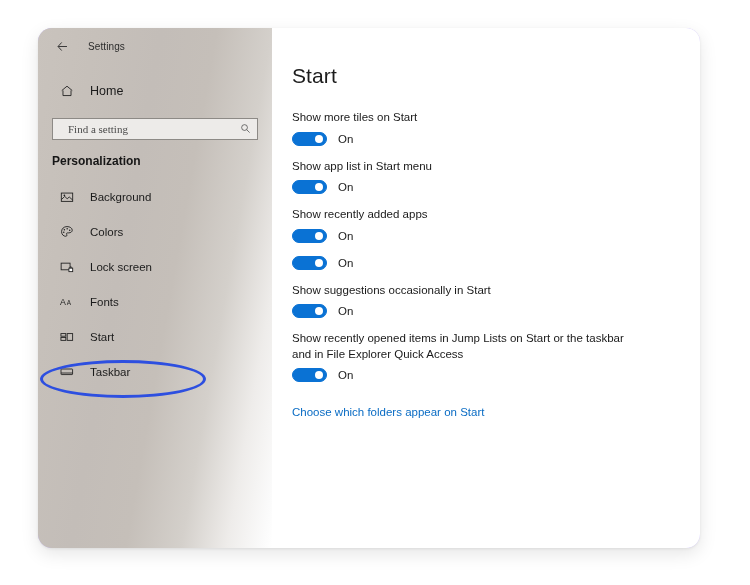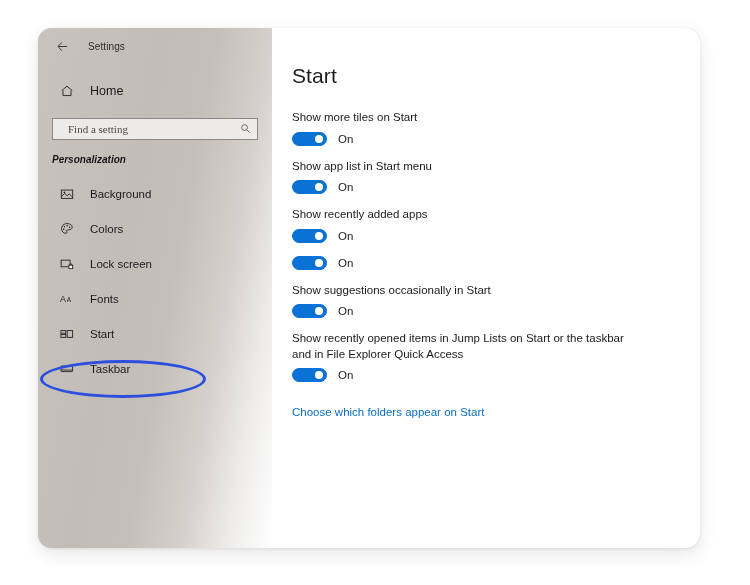--- a/index.html
+++ b/index.html
@@ -119,24 +119,23 @@
   }
   #search-input::placeholder { color: #4a4a4a; opacity: 1; }
   .search-icon {
     color: #3a3a3a;
     font-size: 11px;
     line-height: 1;
   }
 
   #section-heading {
     margin: 14px 4px 0 14px;
-    font-size: 10px;
+    font-size: 12px;
     font-weight: bold;
     color: #161616;
-    font-style: italic;
   }
 
   #nav-list { margin-top: 14px; }
   #nav-list .nav-row { margin-bottom: 5px; align-items: center; }
 
   
   #annotation-ellipse {
     position: absolute;
     left: 2px;
     top: 332px;

